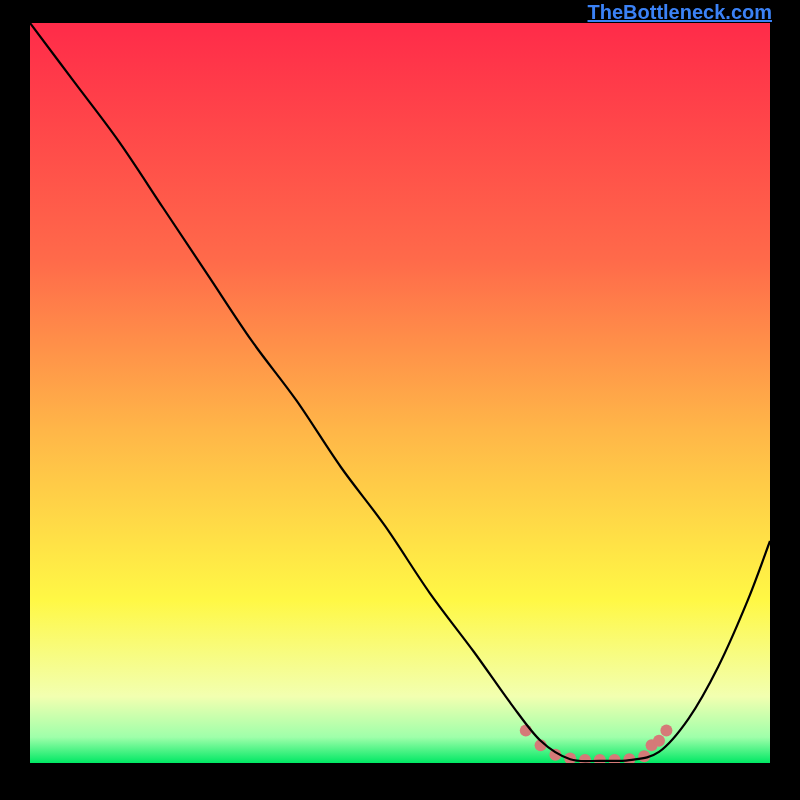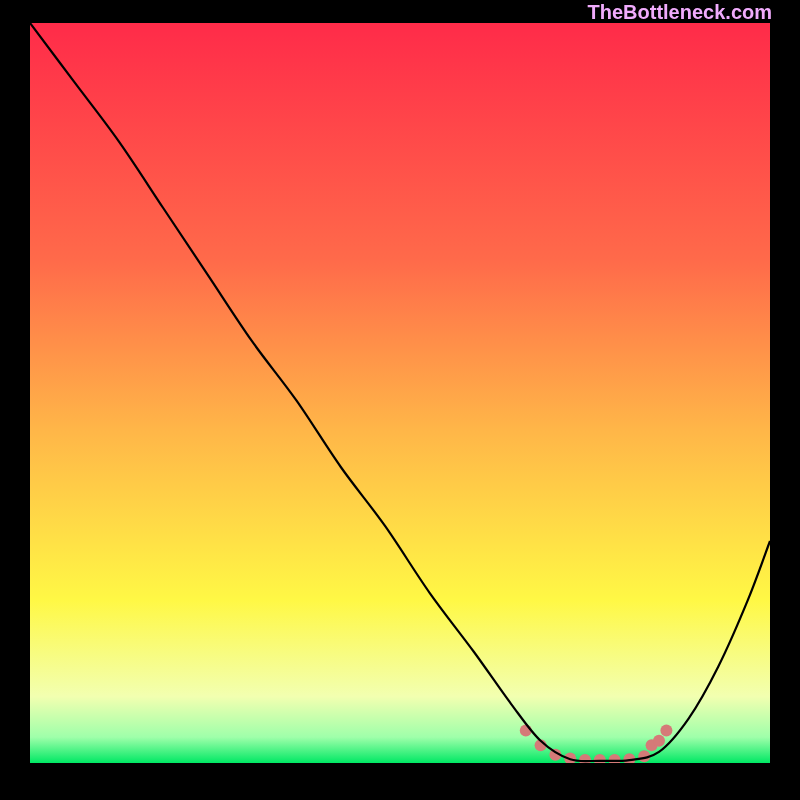--- a/index.html
+++ b/index.html
@@ -23,22 +23,23 @@
     width: 740px;
     height: 740px;
   }
   .watermark {
     position: absolute;
     top: 1px;
     right: 28px;
     font-family: Arial, Helvetica, sans-serif;
     font-size: 20px;
     font-weight: bold;
-    color: #f0abfc;
+    color: #3b82f6;
     letter-spacing: 0px;
+    text-decoration: underline;
   }
   .gradient-bg {
     position: absolute;
     inset: 0;
   }
   .curve-svg {
     position: absolute;
     inset: 0;
   }
 </style>

